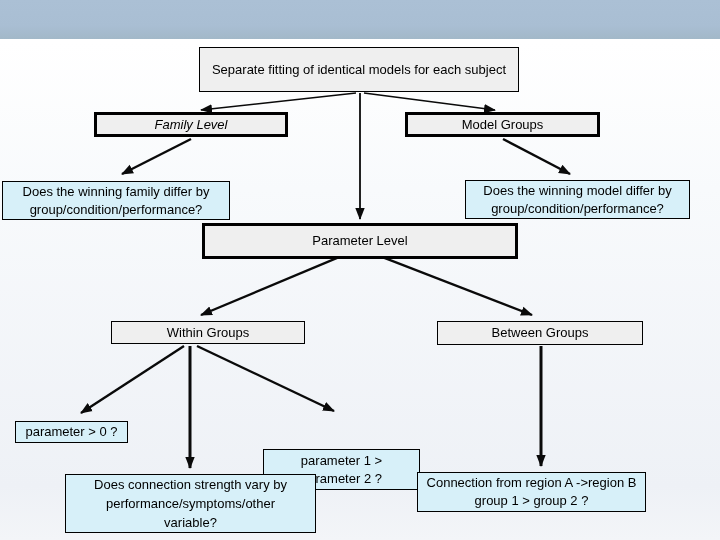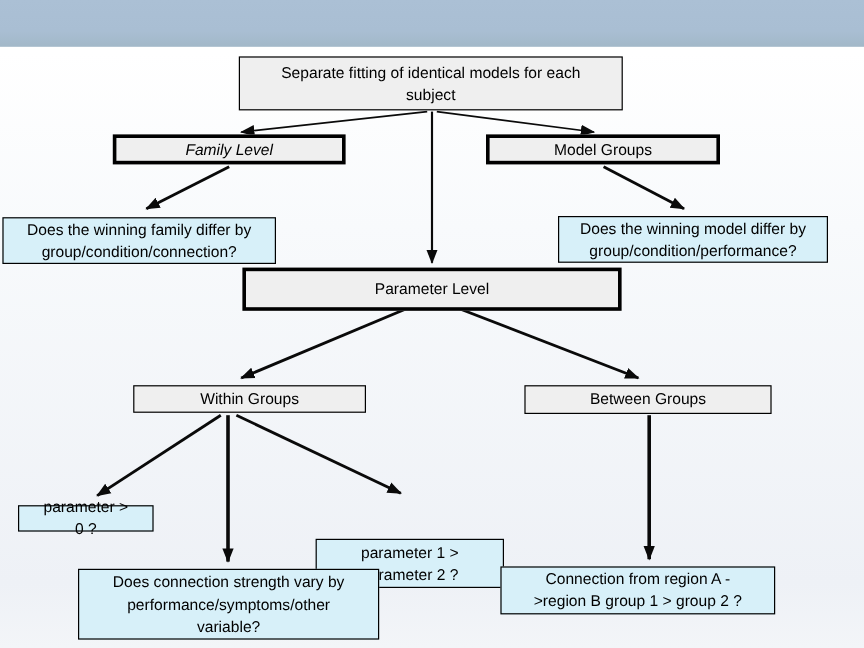--- a/index.html
+++ b/index.html
@@ -10,21 +10,21 @@
   }
   .topbar{
     position:absolute;left:0;top:0;width:720px;height:39px;
     background:linear-gradient(180deg,#abc0d5 0%,#a9bed3 66%,#a2b8c8 100%);
   }
   .arrow-layer{position:absolute;left:0;top:0;pointer-events:none;}
   .arrow-layer line{stroke:#0a0a0a;}
   .node{
     position:absolute;box-sizing:border-box;
     display:flex;align-items:center;justify-content:center;
-    text-align:center;font-size:13px;line-height:18px;padding:0 17px;
+    text-align:center;font-size:13px;line-height:18px;padding:0 6px;
   }
   .level{background:#efefef;border:1px solid #000;}
   .thick{border:3px solid #000;}
   .question{background:#d7f0f9;border:1px solid #000;}
   .tight{padding:0 16px;line-height:19px;}
 </style>
 </head>
 <body>
 
 <div class="stage">
@@ -49,21 +49,21 @@
     <line x1="197" y1="346" x2="334" y2="411" stroke-width="2.4" marker-end="url(#ah)"></line>
     <line x1="541" y1="346" x2="541" y2="466" stroke-width="3" marker-end="url(#ah)"></line>
   </svg>
 
   <div class="node level" style="left:199px;top:47px;width:320px;height:45px;">Separate fitting of identical models for each subject</div>
 
   <div class="node level thick" style="left:94px;top:112px;width:194px;height:25px;font-style:italic;">Family Level</div>
 
   <div class="node level thick" style="left:405px;top:112px;width:195px;height:25px;">Model Groups</div>
 
-  <div class="node question" style="left:2px;top:181px;width:228px;height:39px;">Does the winning family differ by group/condition/connection?</div>
+  <div class="node question" style="left:2px;top:181px;width:228px;height:39px;">Does the winning family differ by group/condition/performance?</div>
 
   <div class="node question" style="left:465px;top:180px;width:225px;height:39px;">Does the winning model differ by group/condition/performance?</div>
 
   <div class="node level thick" style="left:202px;top:223px;width:316px;height:36px;">Parameter Level</div>
 
   <div class="node level" style="left:111px;top:321px;width:194px;height:23px;">Within Groups</div>
 
   <div class="node level" style="left:437px;top:321px;width:206px;height:24px;">Between Groups</div>
 
   <div class="node question" style="left:15px;top:421px;width:113px;height:22px;">parameter &gt; 0 ?</div>

